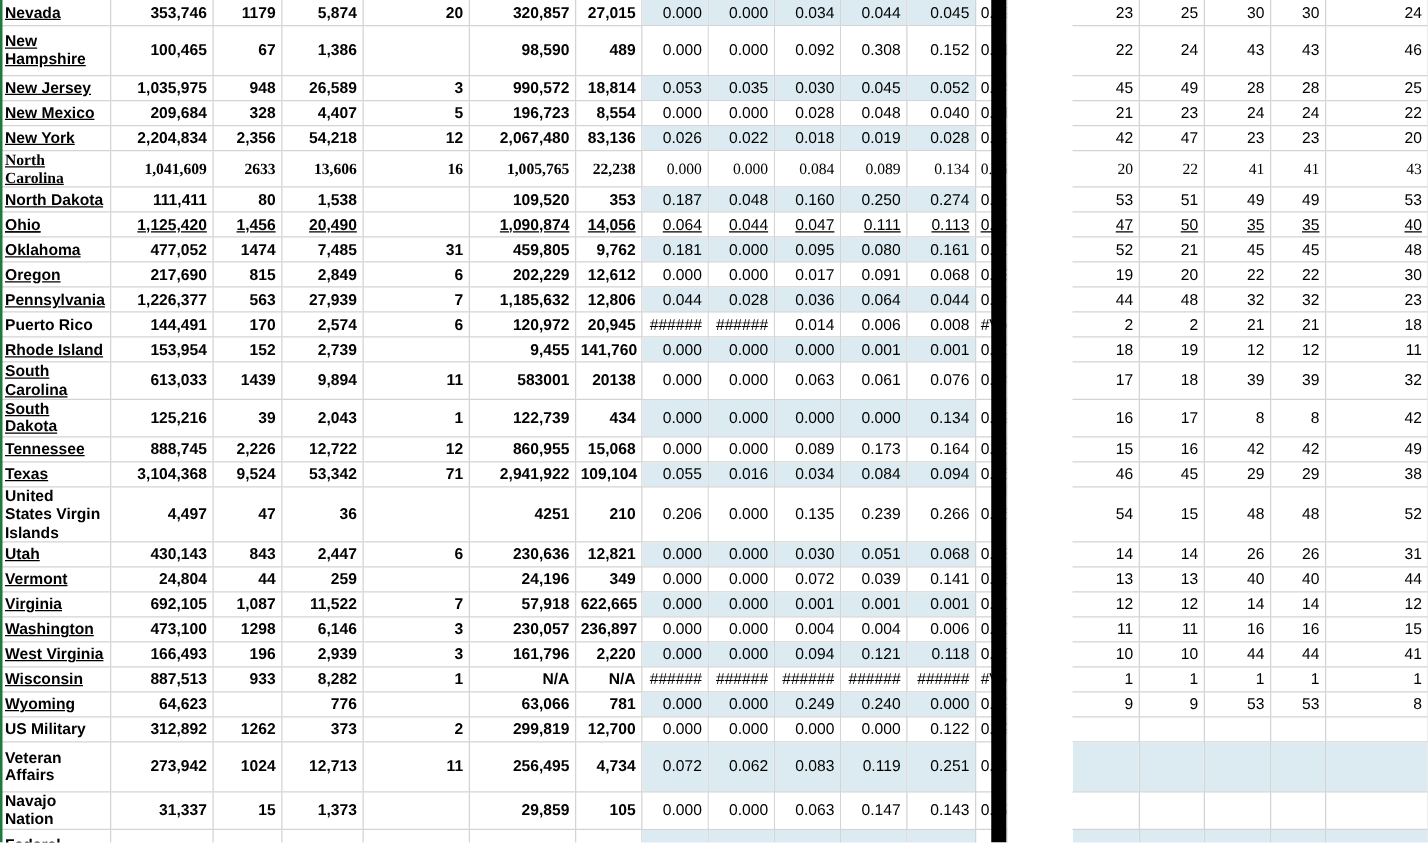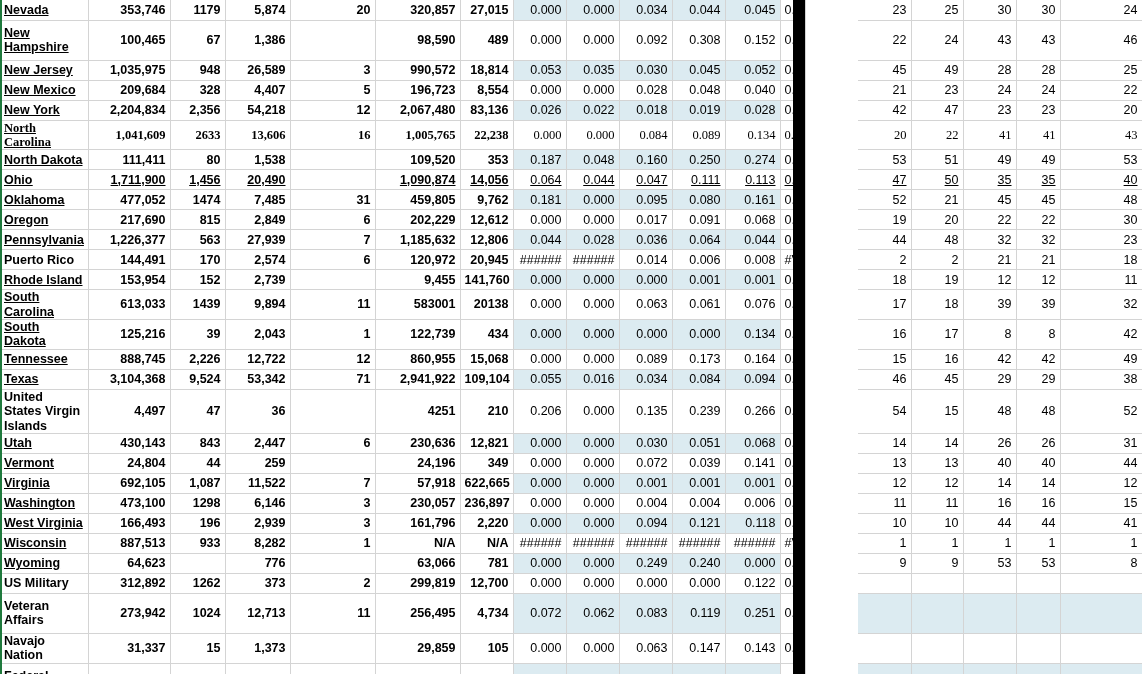--- a/index.html
+++ b/index.html
@@ -299,21 +299,21 @@
           <td style="border: none;"></td>
           <td class="c-rank">53</td>
           <td class="c-rank">51</td>
           <td class="c-rank">49</td>
           <td class="c-rank">49</td>
           <td class="c-rank">53</td>
           <td class="c-ratio">1.49</td>
         </tr>
         <tr style="height: 20px; text-decoration: underline;">
           <td class="c-name link"><span class="nm">Ohio</span></td>
-          <td class="c-num">1,711,900</td>
+          <td class="c-num">1,125,420</td>
           <td class="c-num">1,456</td>
           <td class="c-num">20,490</td>
           <td class="c-num"></td>
           <td class="c-num">1,090,874</td>
           <td class="c-num">14,056</td>
           <td class="c-dec">0.064</td>
           <td class="c-dec">0.044</td>
           <td class="c-dec">0.047</td>
           <td class="c-dec">0.111</td>
           <td class="c-dec">0.113</td>

